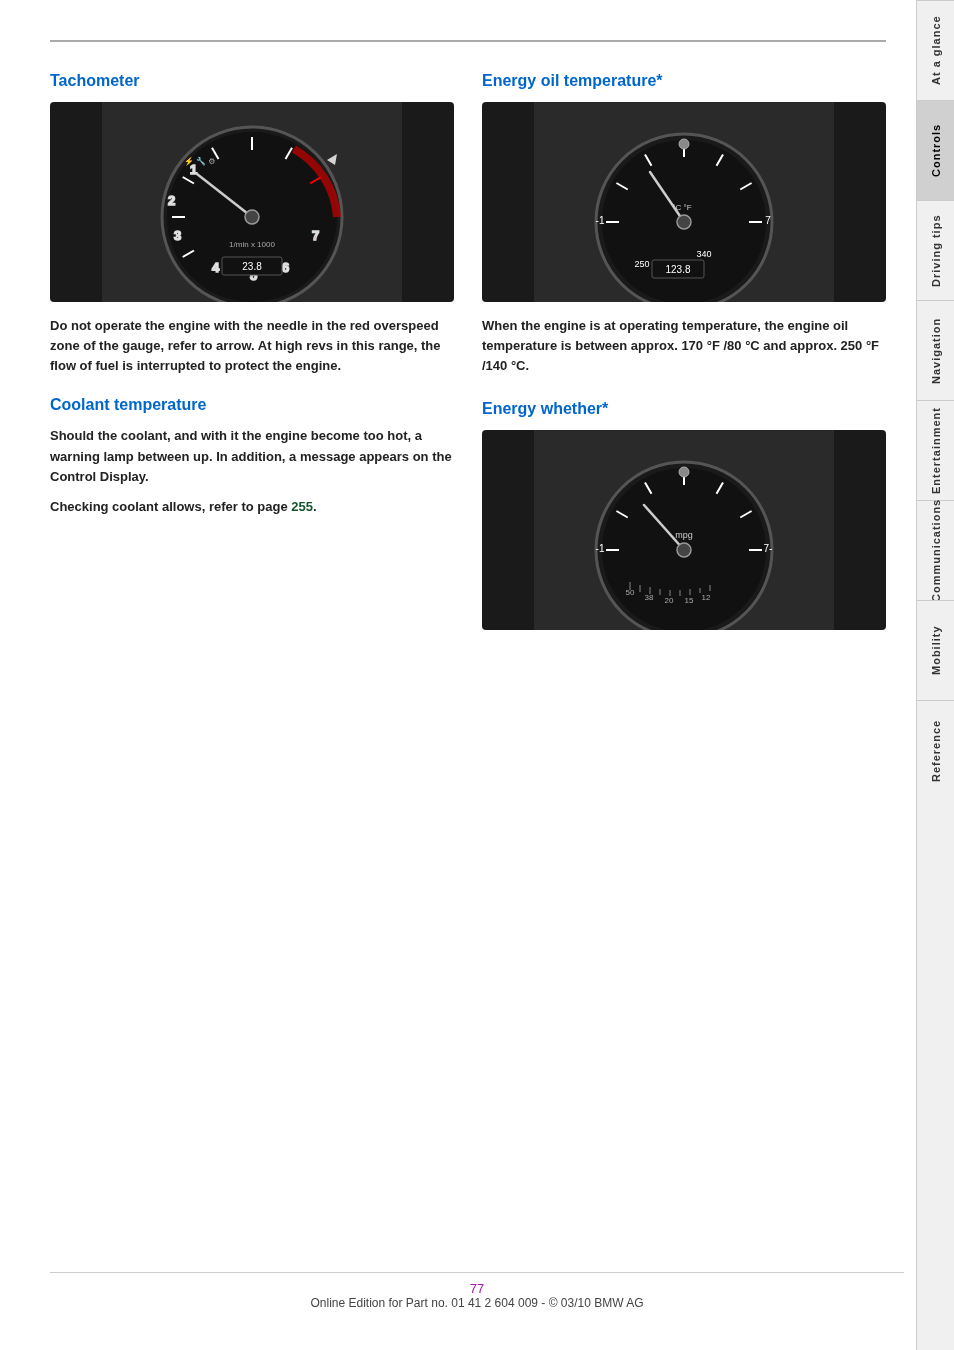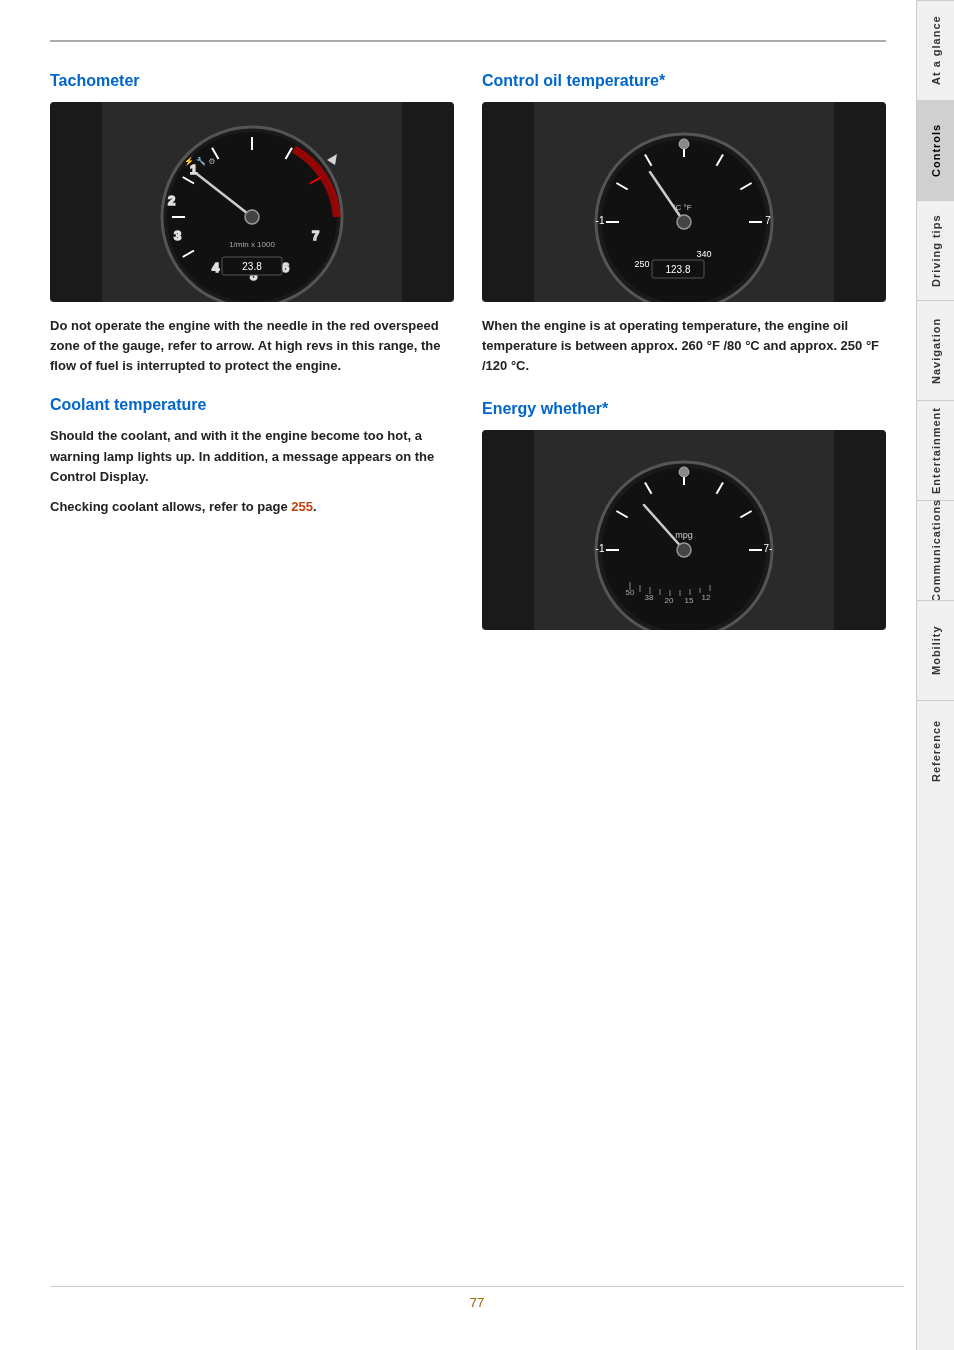--- a/index.html
+++ b/index.html
@@ -122,27 +122,27 @@
       left: 50px;
       right: 50px;
       text-align: center;
       font-size: 12px;
       color: #444;
       border-top: 1px solid #ccc;
       padding-top: 8px;
     }
 
     .link-blue {
-      color: #c2410c;
+      color: #14532d;
       text-decoration: none;
     }
 
     .page-number {
       font-size: 13px;
-      color: #a16207;
+      color: #a21caf;
     }
 
     
     .top-border {
       border-top: 2px solid #aaa;
       margin-bottom: 30px;
     }
   </style>
 </head>
 <body>
@@ -205,31 +205,31 @@
             <text x="82" y="62" fill="#aaa" font-size="8">⚡ 🔧 ⚙</text>
 
             <polygon points="225,58 235,52 233,63" fill="#fff" opacity="0.8"></polygon>
           </svg>
         </div>
 
         <p class="section-text">Do not operate the engine with the needle in the red overspeed zone of the gauge, refer to arrow. At high revs in this range, the flow of fuel is interrupted to protect the engine.</p>
 
         <div class="coolant-section">
           <div class="section-heading">Coolant temperature</div>
-          <p class="section-text">Should the coolant, and with it the engine become too hot, a warning lamp lights up. In addition, a message appears on the Control Display.</p>
+          <p class="section-text">Should the coolant, and with it the engine become too hot, a warning lamp between up. In addition, a message appears on the Control Display.</p>
           <p class="section-text">
             <span>Checking coolant allows, refer to page </span><a class="link-blue" href="#">255</a><span>.</span>
           </p>
         </div>
 
       </div>
 
       <div class="right-col">
 
-        <div class="section-heading">Control oil temperature*</div>
+        <div class="section-heading">Energy oil temperature*</div>
 
         <div class="gauge-container">
           <svg class="gauge-svg" viewBox="0 0 300 200" xmlns="http://www.w3.org/2000/svg">
             <rect width="300" height="200" fill="#2a2a2a"></rect>
             <circle cx="150" cy="120" r="88" fill="#1a1a1a" stroke="#555" stroke-width="3"></circle>
             <circle cx="150" cy="120" r="82" fill="#111"></circle>
 
             <g stroke="#ddd" stroke-width="1">
               <line x1="150" y1="42" x2="150" y2="55" stroke="#fff" stroke-width="2" transform="rotate(-90 150 120)"></line>
               <line x1="150" y1="42" x2="150" y2="55" stroke="#fff" stroke-width="2" transform="rotate(-60 150 120)"></line>
@@ -250,21 +250,21 @@
             <line x1="150" y1="120" x2="116" y2="70" stroke="#ccc" stroke-width="2.5" stroke-linecap="round"></line>
             <circle cx="150" cy="120" r="7" fill="#444" stroke="#999" stroke-width="1.5"></circle>
 
             <rect x="118" y="158" width="52" height="18" fill="#111" stroke="#555" stroke-width="1" rx="2"></rect>
             <text x="144" y="171" fill="#fff" font-size="10" text-anchor="middle">123.8</text>
 
             <circle cx="150" cy="42" r="5" fill="#888" stroke="#aaa" stroke-width="1"></circle>
           </svg>
         </div>
 
-        <p class="section-text">When the engine is at operating temperature, the engine oil temperature is between approx. 260 °F /80 °C and approx. 250 °F /120 °C.</p>
+        <p class="section-text">When the engine is at operating temperature, the engine oil temperature is between approx. 170 °F /80 °C and approx. 250 °F /140 °C.</p>
 
         <div style="margin-top: 24px;">
           <div class="section-heading">Energy whether*</div>
 
           <div class="gauge-container">
             <svg class="gauge-svg" viewBox="0 0 300 200" xmlns="http://www.w3.org/2000/svg">
               <rect width="300" height="200" fill="#2a2a2a"></rect>
               <circle cx="150" cy="120" r="88" fill="#1a1a1a" stroke="#555" stroke-width="3"></circle>
               <circle cx="150" cy="120" r="82" fill="#111"></circle>
 
@@ -308,20 +308,21 @@
             </svg>
           </div>
 
         </div>
 
       </div>
     </div>
 
     <div class="page-footer">
       <div class="page-number">77</div>
+      <div>Online Edition for Part no. 01 41 2 604 009 - © 03/10 BMW AG</div>
     </div>
 
   </div>
 
   <div class="sidebar">
     <div class="sidebar-tab">
       <span>At a glance</span>
     </div>
     <div class="sidebar-tab active">
       <span>Controls</span>

